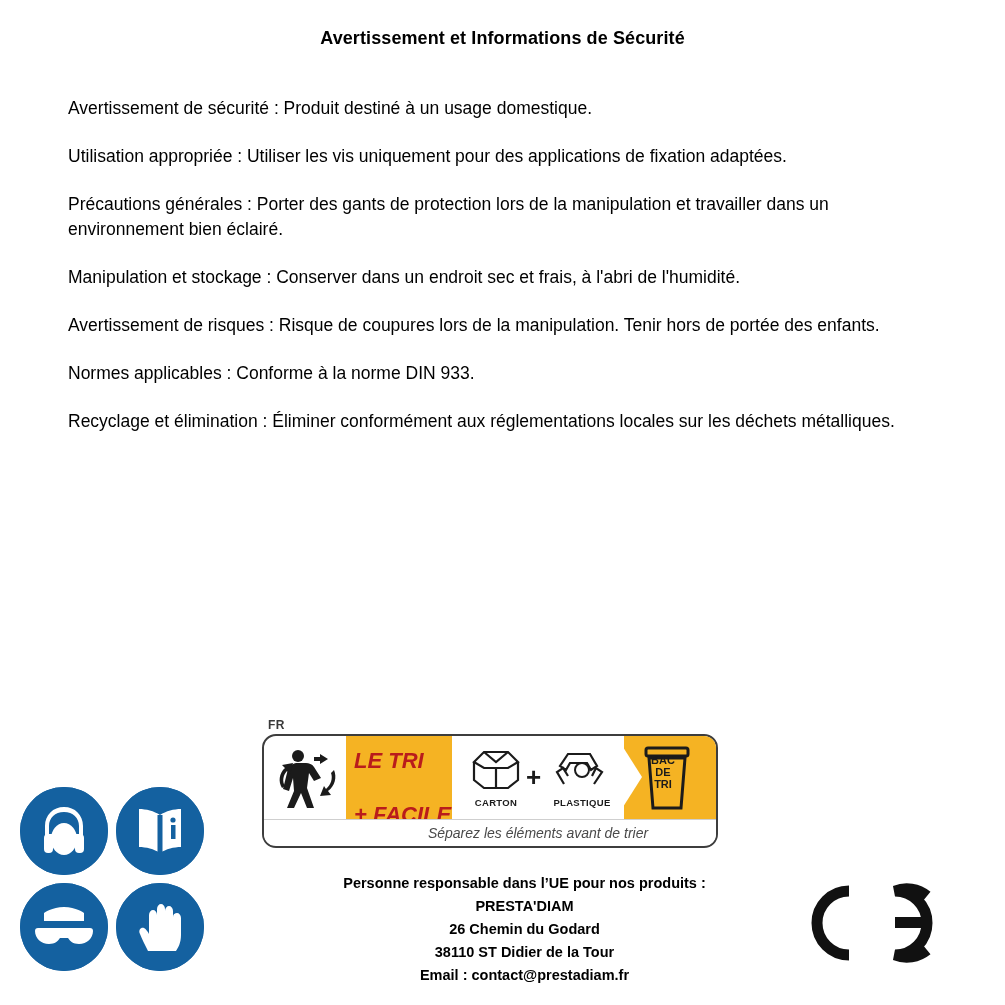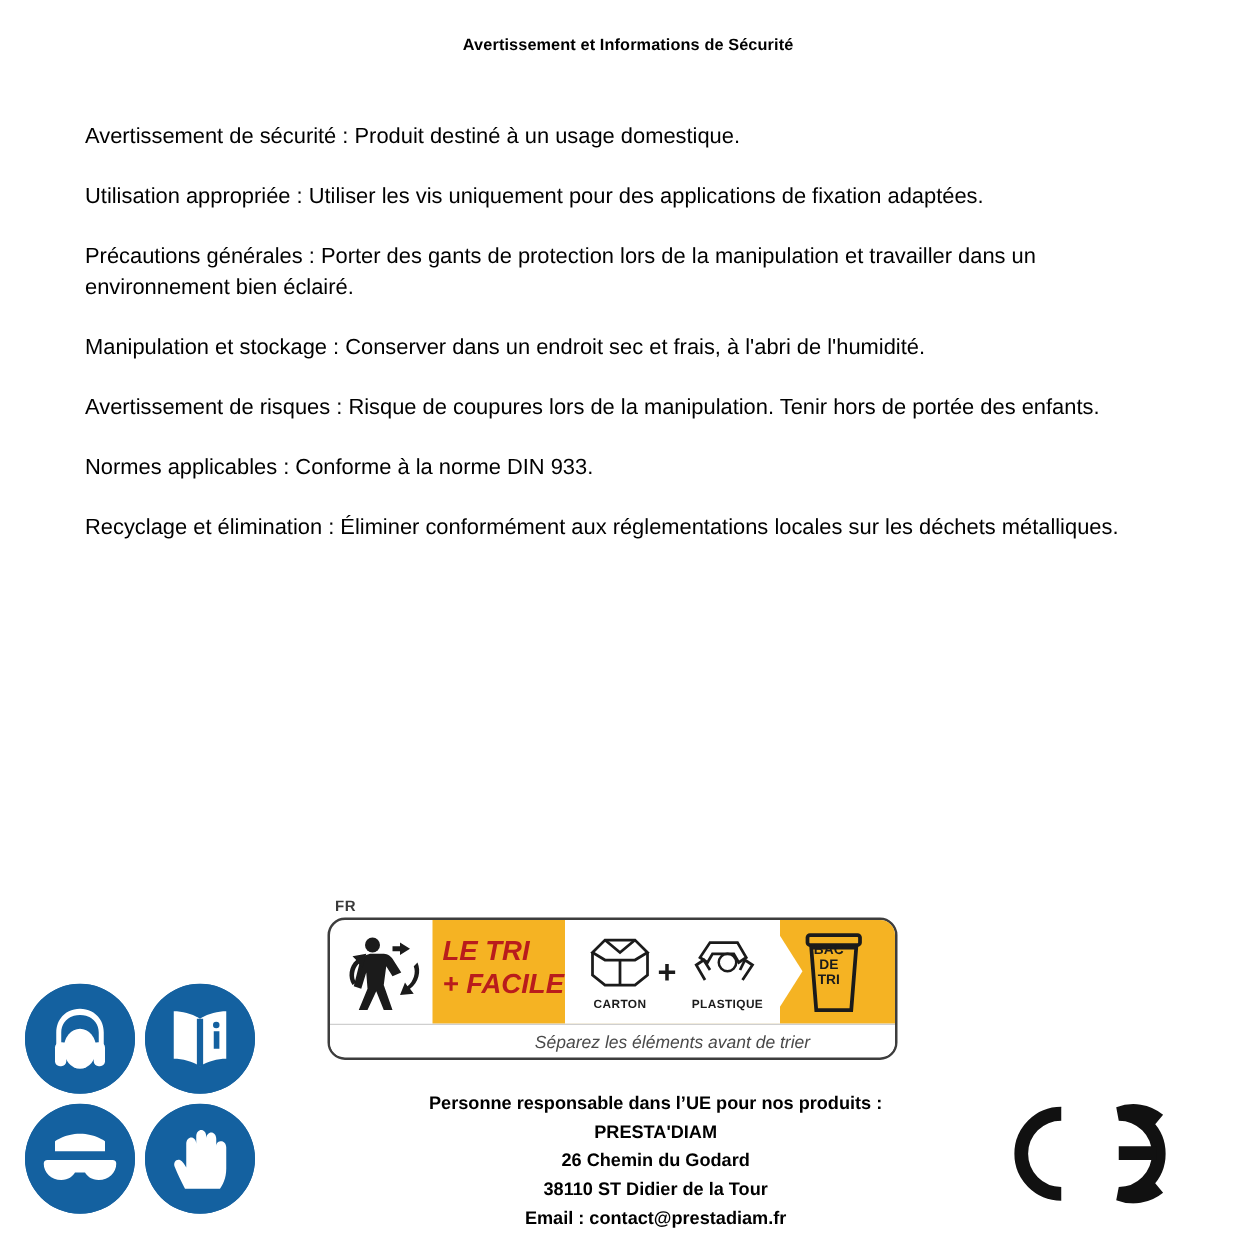--- a/index.html
+++ b/index.html
@@ -19,21 +19,21 @@
     position: relative;
     width: 1005px;
     height: 1005px;
   }
   .doc-title {
     position: absolute;
     top: 28px;
     left: 0;
     width: 1005px;
     text-align: center;
-    font-size: 13px;
+    font-size: 18px;
     font-weight: bold;
     letter-spacing: 0.1px;
   }
   .body-block {
     position: absolute;
     top: 78px;
     left: 68px;
     width: 870px;
   }
   .para {
@@ -135,21 +135,21 @@
     position: absolute;
     left: 90px;
     top: 12px;
     width: 96px;
     font-weight: bold;
     color: #b91c1c;
     line-height: 26px;
     font-size: 22px;
     font-style: italic;
   }
-  .tri-text .l2 { white-space: nowrap; }
+  .tri-text .l2 { white-space: nowrap; margin-top: 28px; }
   .tri-carton {
     position: absolute;
     left: 196px; top: 8px;
     width: 72px; text-align: center;
   }
   .tri-plastique {
     position: absolute;
     left: 278px; top: 8px;
     width: 80px; text-align: center;
   }

